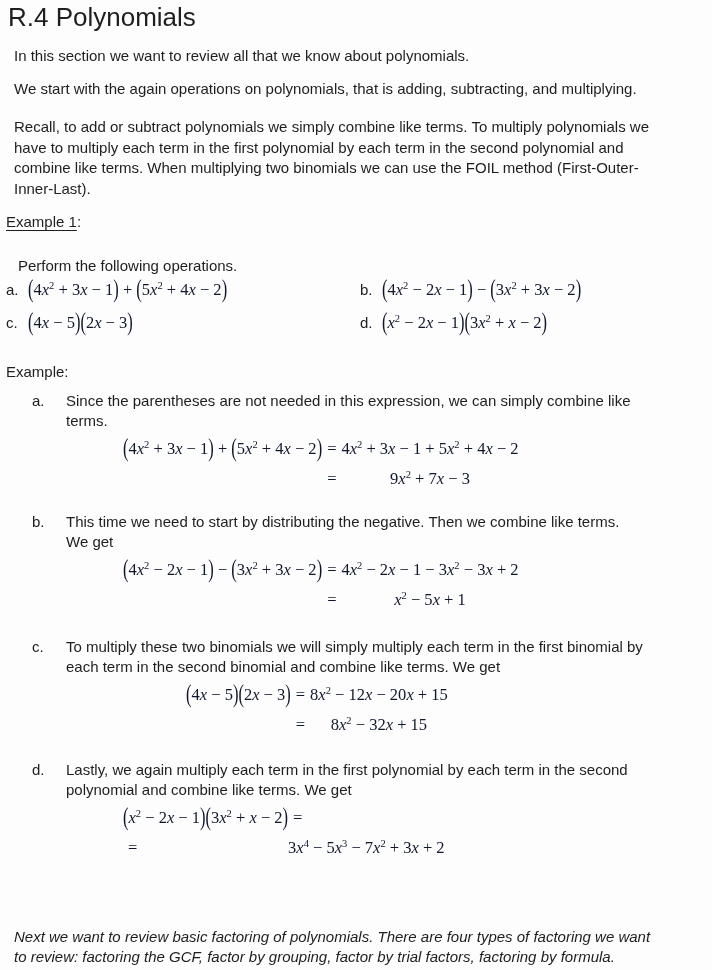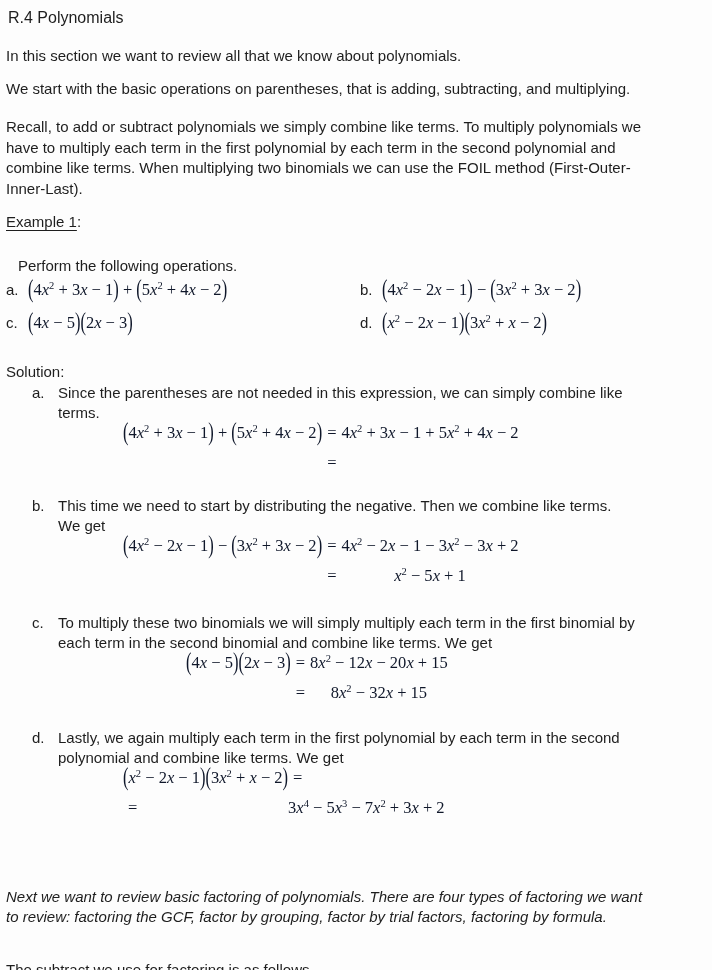--- a/index.html
+++ b/index.html
@@ -9,22 +9,22 @@
     margin:0 auto;
     background:#fdfdfd;
     color:#1e1e1e;
     font-family:"Liberation Sans", sans-serif;
     font-size:15px;
     line-height:20.5px;
     box-sizing:border-box;
     padding:4px 6px 0 6px;
     overflow:hidden;
   }
-  .title { font-size:16px; line-height:25px; font-weight:400; margin:1px 0 16px 2px; }
-  p { margin:0; }
+  .title { font-size:26px; line-height:25px; font-weight:400; margin:1px 0 16px 2px; }
+  p { margin:8px; }
   .ml { white-space:pre-line; }
   .p-intro { margin-bottom:12px; }
   .p-start { margin-bottom:18px; }
   .p-recall { margin-bottom:13px; }
   .example-h { margin:0 0 23px 0; }
   .example-h .underline { text-decoration:underline; text-underline-offset:3px; }
   .p-perform { margin:12px; }
 
   
   .math { font-family:"Liberation Serif","DejaVu Serif",serif; font-size:16.5px; color:#0f172a; white-space:nowrap; }
@@ -60,21 +60,21 @@
 </style>
 </head>
 <body>
 
 <div class="page">
 
   <h1 class="title">R.4 Polynomials</h1>
 
   <p class="p-intro">In this section we want to review all that we know about polynomials.</p>
 
-  <p class="p-start">We start with the basic operations on parentheses, that is adding, subtracting, and multiplying.</p>
+  <p class="p-start">We start with the again operations on polynomials, that is adding, subtracting, and multiplying.</p>
 
   <p class="p-recall ml">Recall, to add or subtract polynomials we simply combine like terms.  To multiply polynomials we
 have to multiply each term in the first polynomial by each term in the second polynomial and
 combine like terms.  When multiplying two binomials we can use the FOIL method (First-Outer-
 Inner-Last).</p>
 
   <div class="example-h">
     <span class="underline">Example 1</span><span>:</span>
   </div>
 
@@ -96,32 +96,33 @@
         <span class="prob-label">c.</span>
         <span class="math"><span class="pr">(</span>4<i>x</i> − 5<span class="pr">)</span><span class="pr">(</span>2<i>x</i> − 3<span class="pr">)</span></span>
       </div>
       <div class="prob">
         <span class="prob-label">d.</span>
         <span class="math"><span class="pr">(</span><i>x</i><sup>2</sup> − 2<i>x</i> − 1<span class="pr">)</span><span class="pr">(</span>3<i>x</i><sup>2</sup> + <i>x</i> − 2<span class="pr">)</span></span>
       </div>
     </div>
   </div>
 
-  <div class="solution-h">Solution:</div>
+  <div class="solution-h">Example:</div>
 
   <div class="sol-step step-a">
     <span class="step-label">a.</span>
     <p class="ml step-text">Since the parentheses are not needed in this expression, we can simply combine like
 terms.</p>
     <div class="eq math">
       <span class="lhs"><span class="pr">(</span>4<i>x</i><sup>2</sup> + 3<i>x</i> − 1<span class="pr">)</span> + <span class="pr">(</span>5<i>x</i><sup>2</sup> + 4<i>x</i> − 2<span class="pr">)</span></span>
       <span class="rel">=</span>
       <span class="rhs">4<i>x</i><sup>2</sup> + 3<i>x</i> − 1 + 5<i>x</i><sup>2</sup> + 4<i>x</i> − 2</span>
       <span class="lhs"></span>
       <span class="rel">=</span>
+      <span class="rhs">9<i>x</i><sup>2</sup> + 7<i>x</i> − 3</span>
     </div>
   </div>
 
   <div class="sol-step step-b">
     <span class="step-label">b.</span>
     <p class="ml step-text">This time we need to start by distributing the negative.  Then we combine like terms.
 We get</p>
     <div class="eq math">
       <span class="lhs"><span class="pr">(</span>4<i>x</i><sup>2</sup> − 2<i>x</i> − 1<span class="pr">)</span> − <span class="pr">(</span>3<i>x</i><sup>2</sup> + 3<i>x</i> − 2<span class="pr">)</span></span>
       <span class="rel">=</span>

